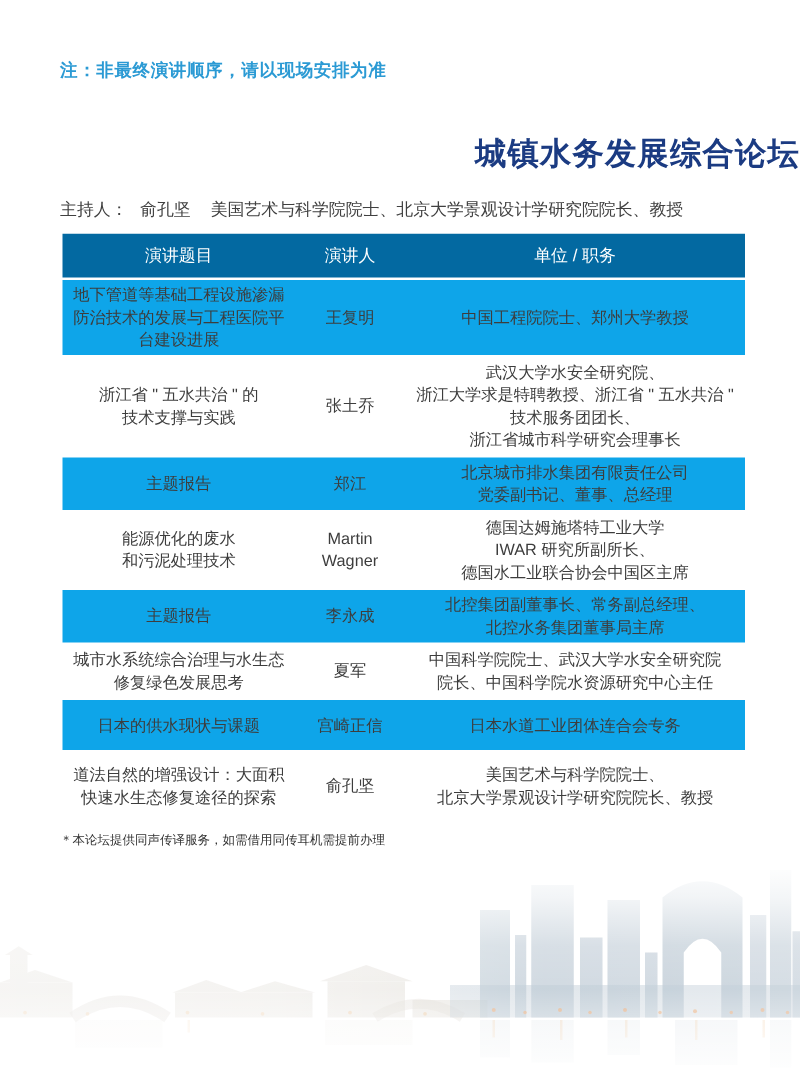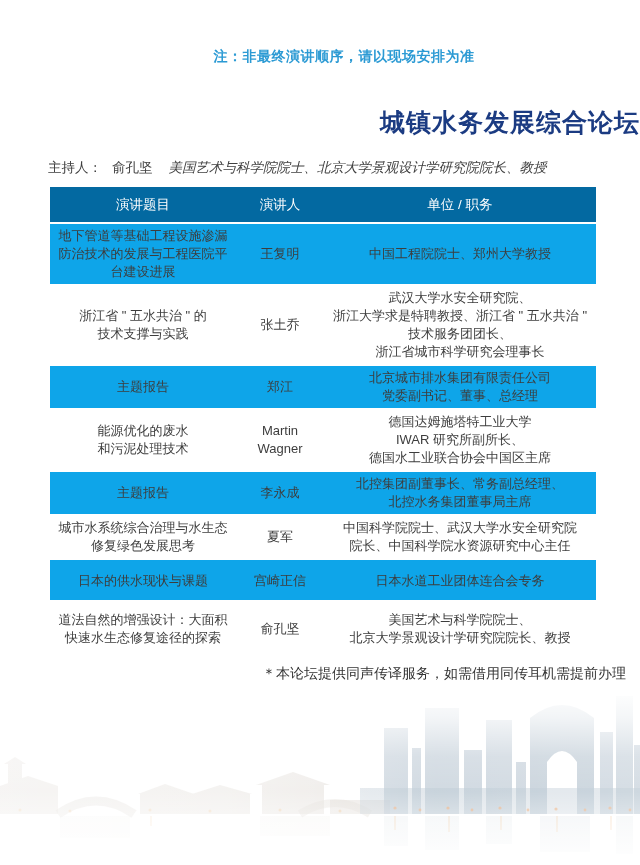--- a/index.html
+++ b/index.html
@@ -13,39 +13,38 @@
   }
 
   .content { position: relative; z-index: 2; }
 
   .note {
     margin: 48px 0 0 48px;
     font-size: 14px;
     font-weight: bold;
     color: #2b9ad4;
     letter-spacing: 0.5px;
-    text-align: center;
   }
 
   .page-title {
     margin-top: 40px;
     text-align: right;
     font-size: 25px;
     font-weight: bold;
     color: #1b3b82;
     letter-spacing: 1px;
   }
 
   .host-line {
     margin: 20px 0 8px 48px;
     font-size: 13.5px;
     color: #404040;
   }
   .host-line .host-name { margin-left: 10px; }
-  .host-line .host-affiliation { margin-left: 16px; font-style: italic; }
+  .host-line .host-affiliation { margin-left: 16px; }
 
   table.agenda {
     margin-left: 50px;
     width: 546px;
     border-collapse: separate;
     border-spacing: 0 2px;
     table-layout: fixed;
   }
   col.c-topic   { width: 186px; }
   col.c-speaker { width: 88px; }
@@ -68,24 +67,23 @@
     vertical-align: middle;
     padding: 3px 4px;
     color: #3d3d3d;
   }
   tbody tr.alt td { background: #0ea5e9; }
   tbody tr.tall td { padding-top: 12px; padding-bottom: 10px; }
   tbody tr.pad td  { padding-top: 9px;  padding-bottom: 9px; }
   td.cell-topic, td.cell-unit { white-space: pre-line; }
 
   .footnote {
-    margin: 7px 14px 0 48px;
-    font-size: 14px;
+    margin: 7px 0 0 48px;
+    font-size: 10px;
     color: #333333;
-    text-align: right;
   }
 
   
   .skyline {
     position: absolute;
     left: 0; bottom: 0;
     width: 640px; height: 175px;
     z-index: 1;
   }
   .skyline svg { display: block; }

